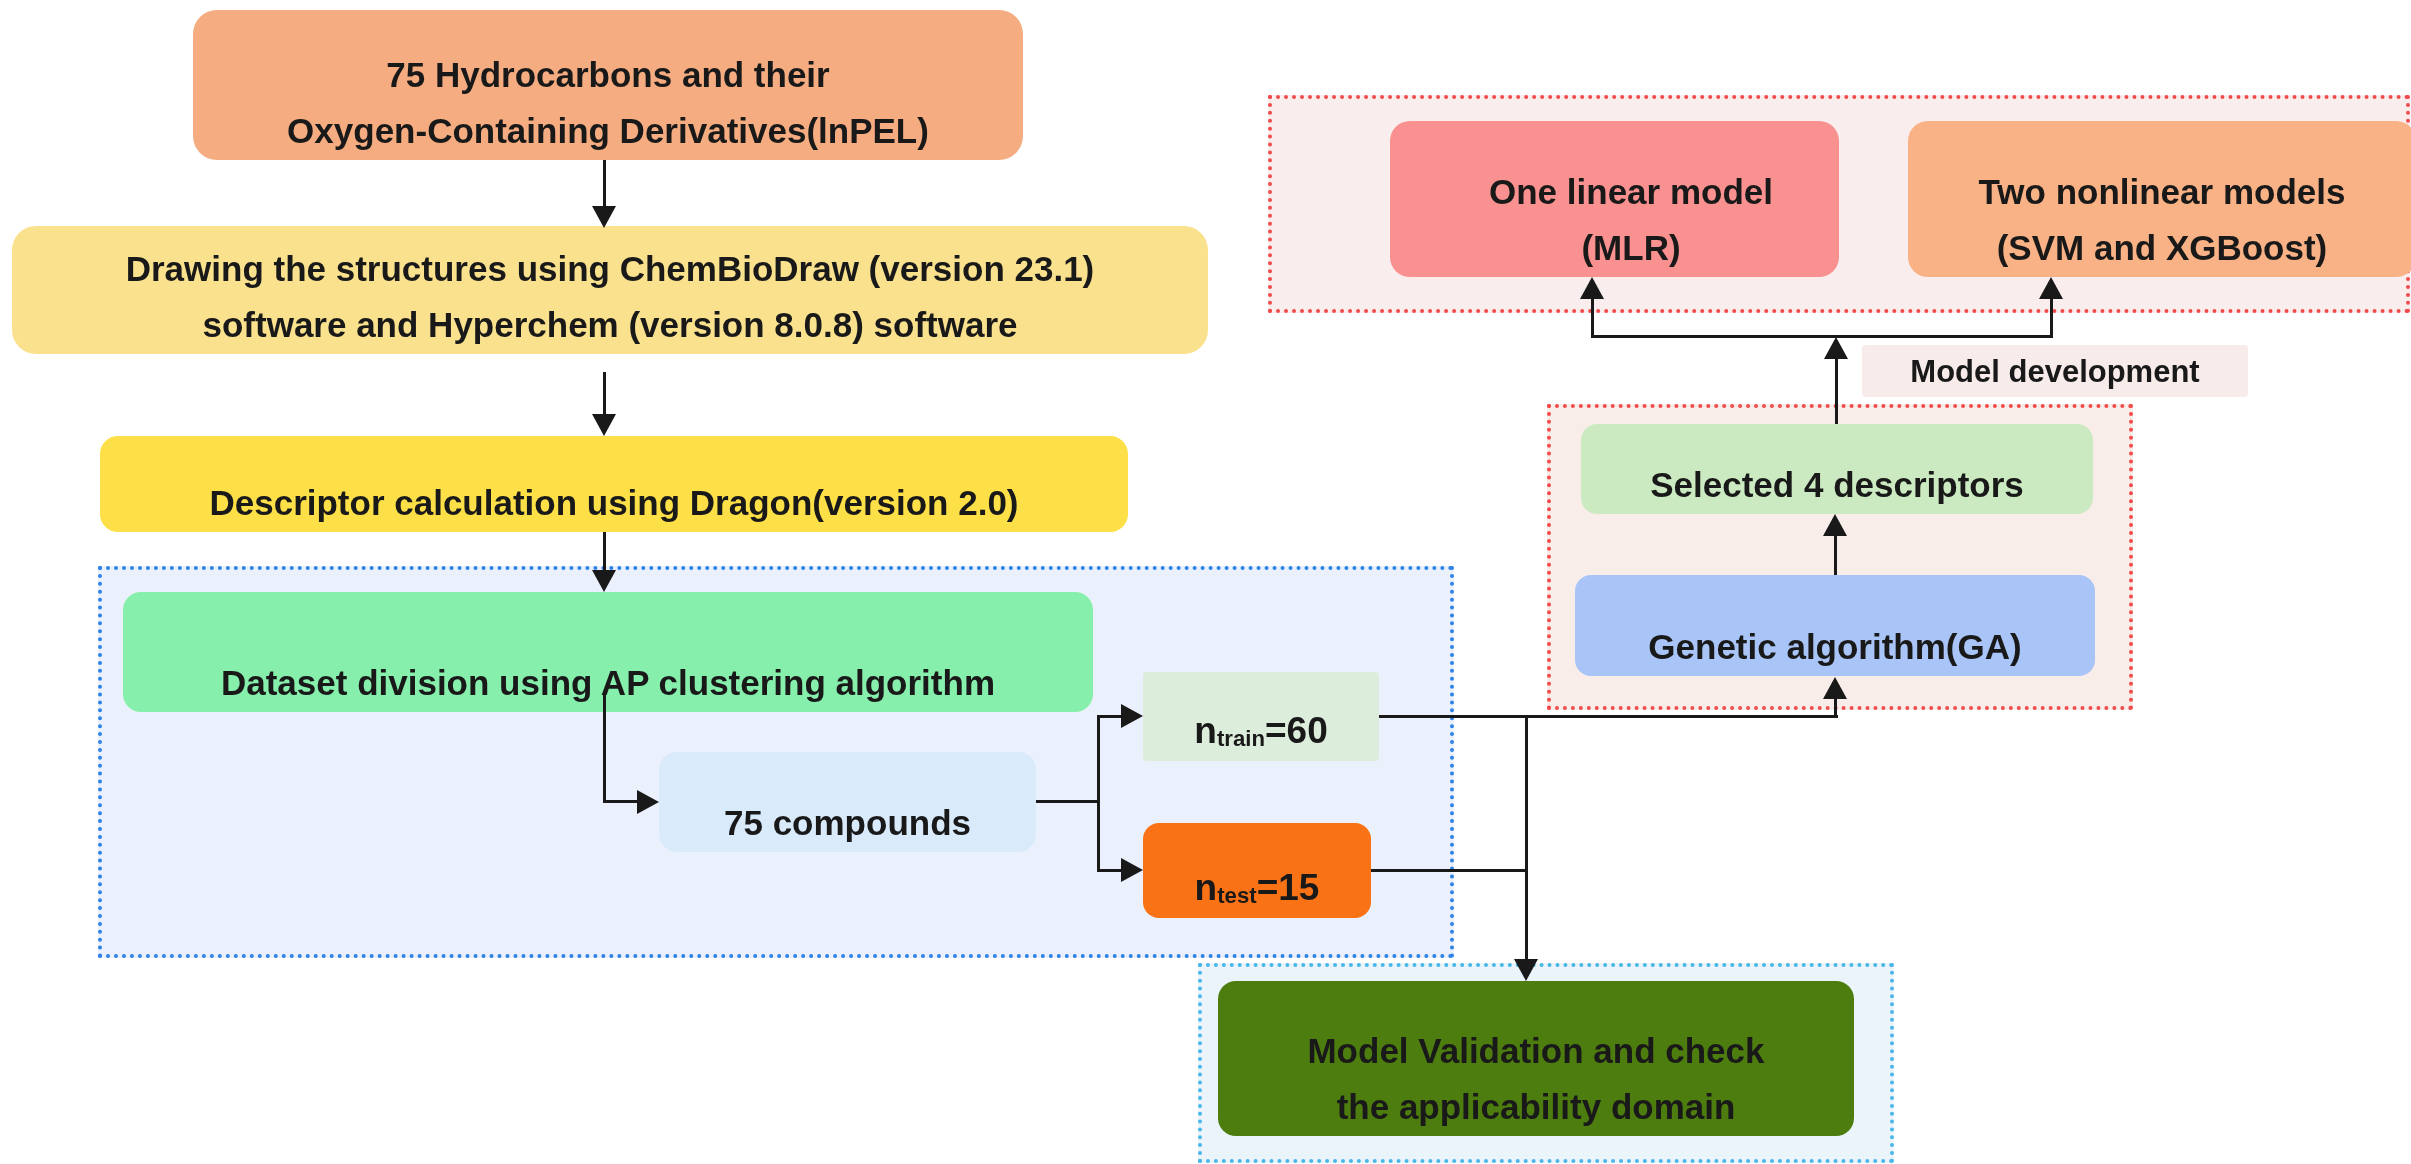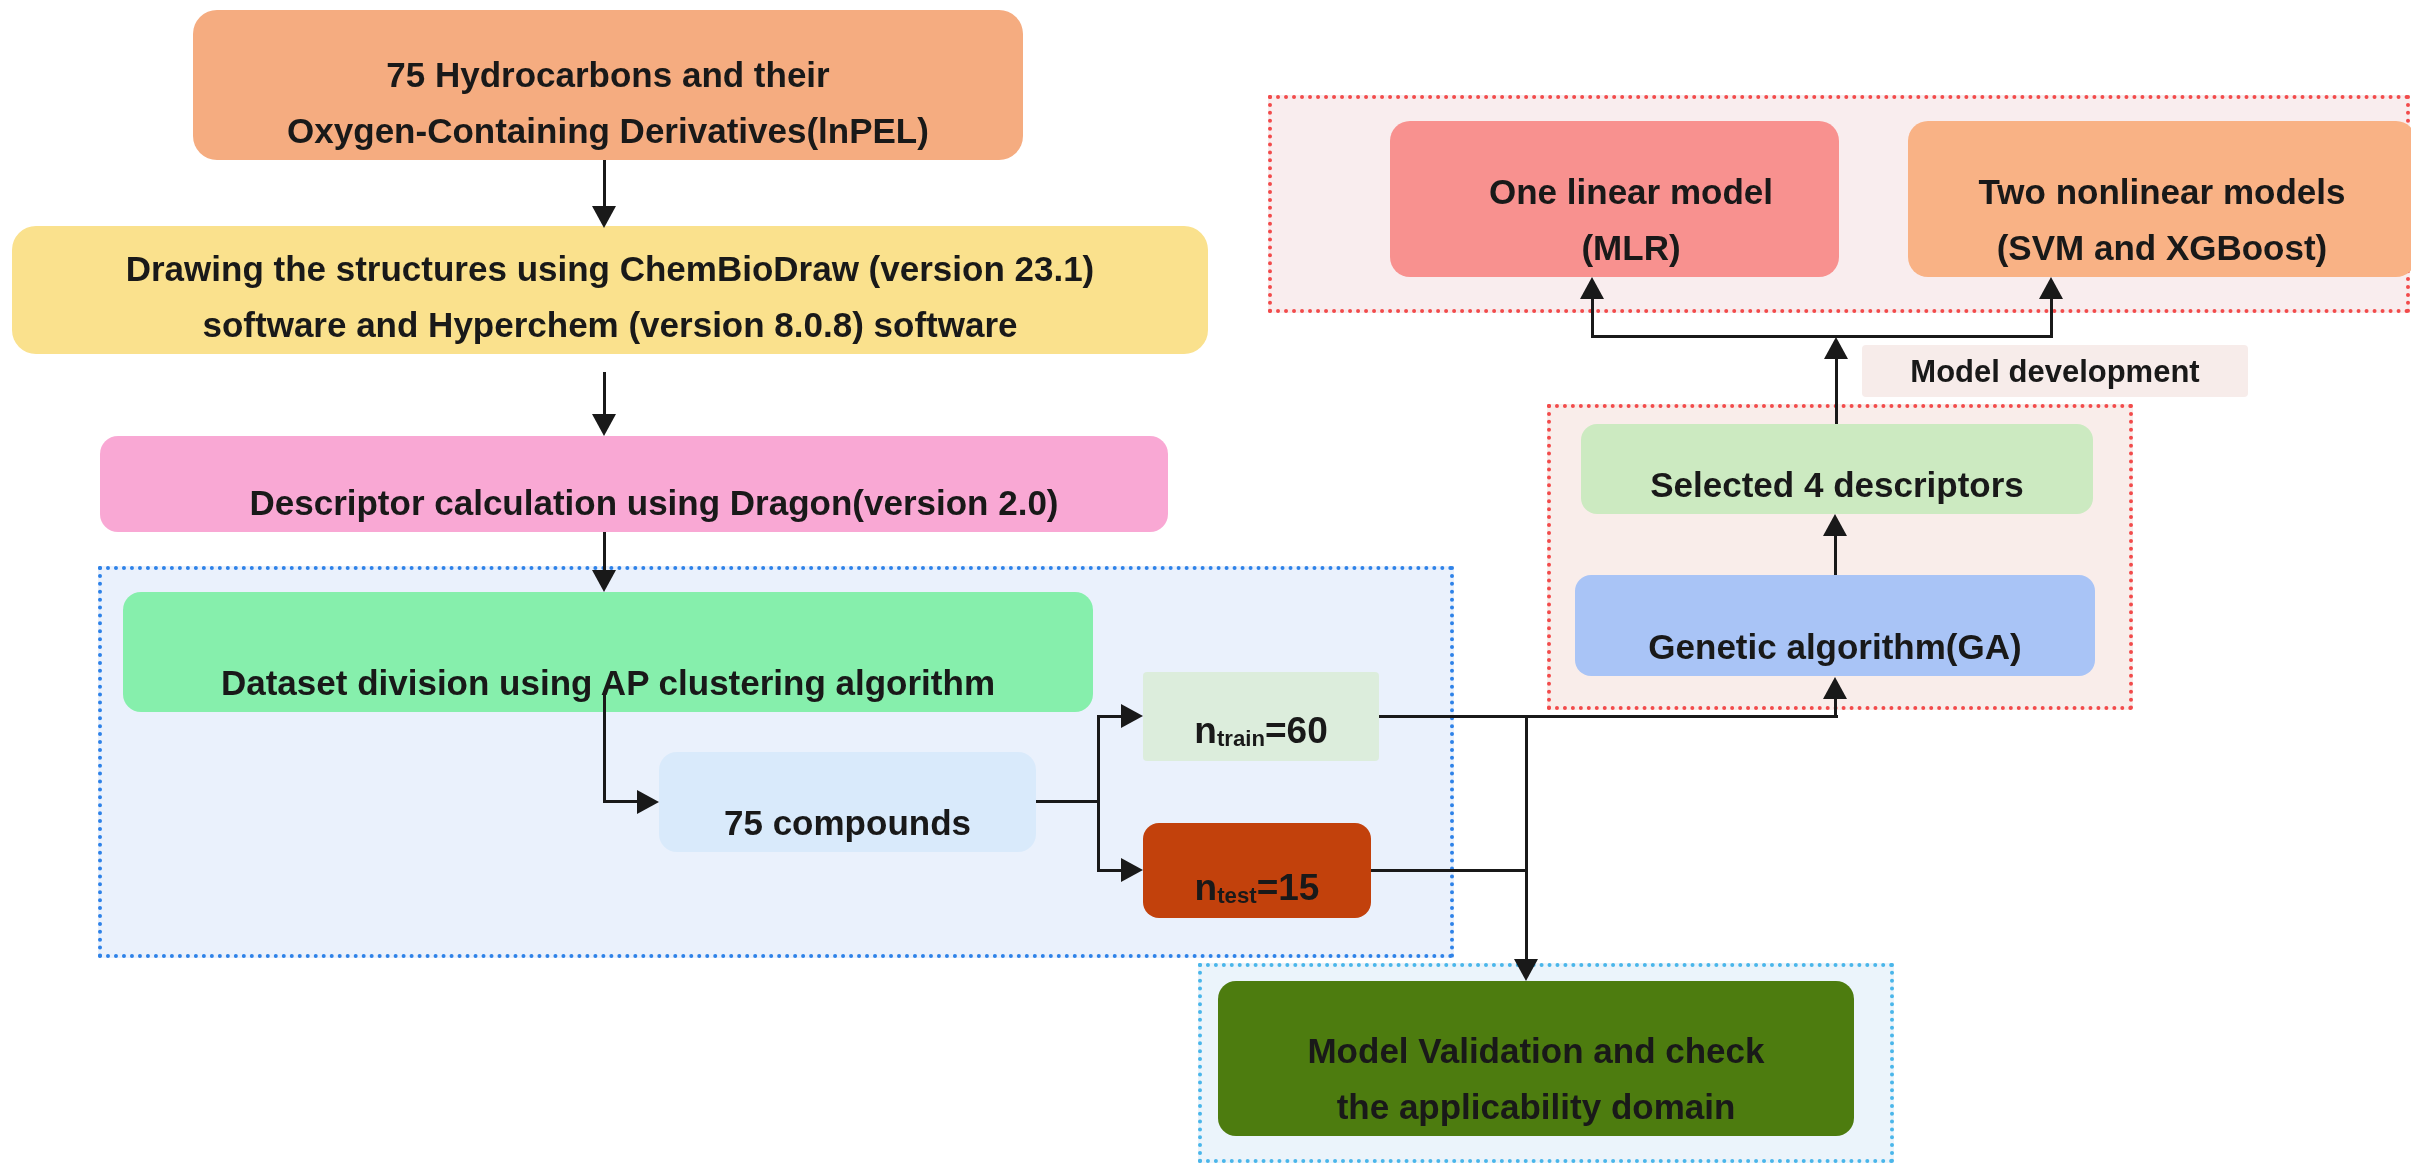--- a/index.html
+++ b/index.html
@@ -23,25 +23,25 @@
   .fs37{font-size:37px;}
   .sub{font-size:0.6em;position:relative;top:0.14em;}
   
   .dataset-container{left:98px;top:566px;width:1348px;height:384px;background:#EAF1FC;border:4px dotted #2E82E8;}
   .models-container{left:1268px;top:95px;width:1134px;height:210px;background:#F9EDEE;border:4px dotted #F24B4B;}
   .feature-container{left:1547px;top:404px;width:578px;height:298px;background:#F9EDEA;border:4px dotted #F24B4B;}
   .validation-container{left:1198px;top:963px;width:688px;height:192px;background:#EBF4FB;border:4px dotted #4AB6EA;}
   
   .source-box{left:193px;top:10px;width:830px;height:150px;background:#F5AC80;border-radius:24px;}
   .drawing-box{left:12px;top:226px;width:1196px;height:128px;background:#FAE18D;border-radius:24px;}
-  .descriptor-box{left:100px;top:436px;width:1028px;height:96px;background:#f9a8d4;border-radius:18px;padding-left:40px;}
+  .descriptor-box{left:100px;top:436px;width:1028px;height:96px;background:#fde047;border-radius:18px;}
   .dataset-box{left:123px;top:592px;width:970px;height:120px;background:#86efac;border-radius:18px;}
   .compounds-box{left:659px;top:752px;width:377px;height:100px;background:#D9EAFB;border-radius:18px;}
   .train-box{left:1143px;top:672px;width:236px;height:89px;background:#DCEDDC;border-radius:4px;}
-  .test-box{left:1143px;top:823px;width:228px;height:95px;background:#c2410c;border-radius:16px;}
+  .test-box{left:1143px;top:823px;width:228px;height:95px;background:#f97316;border-radius:16px;}
   .linear-box{left:1390px;top:121px;width:416px;height:156px;background:#F8918F;border-radius:20px;padding-left:33px;}
   .nonlinear-box{left:1872px;top:121px;width:508px;height:156px;background:#F9B285;border-radius:20px;margin-left:36px;}
   .modeldev-label{left:1862px;top:345px;width:386px;height:52px;background:#F7ECEA;border-radius:4px;font-size:31px;}
   .selected-box{left:1581px;top:424px;width:512px;height:90px;background:#CCEAC1;border-radius:16px;}
   .ga-box{left:1575px;top:575px;width:520px;height:101px;background:#A9C4F6;border-radius:16px;}
   .validation-box{left:1218px;top:981px;width:636px;height:155px;background:#4d7c0f;border-radius:18px;}
 </style>
 </head>
 <body>
 

